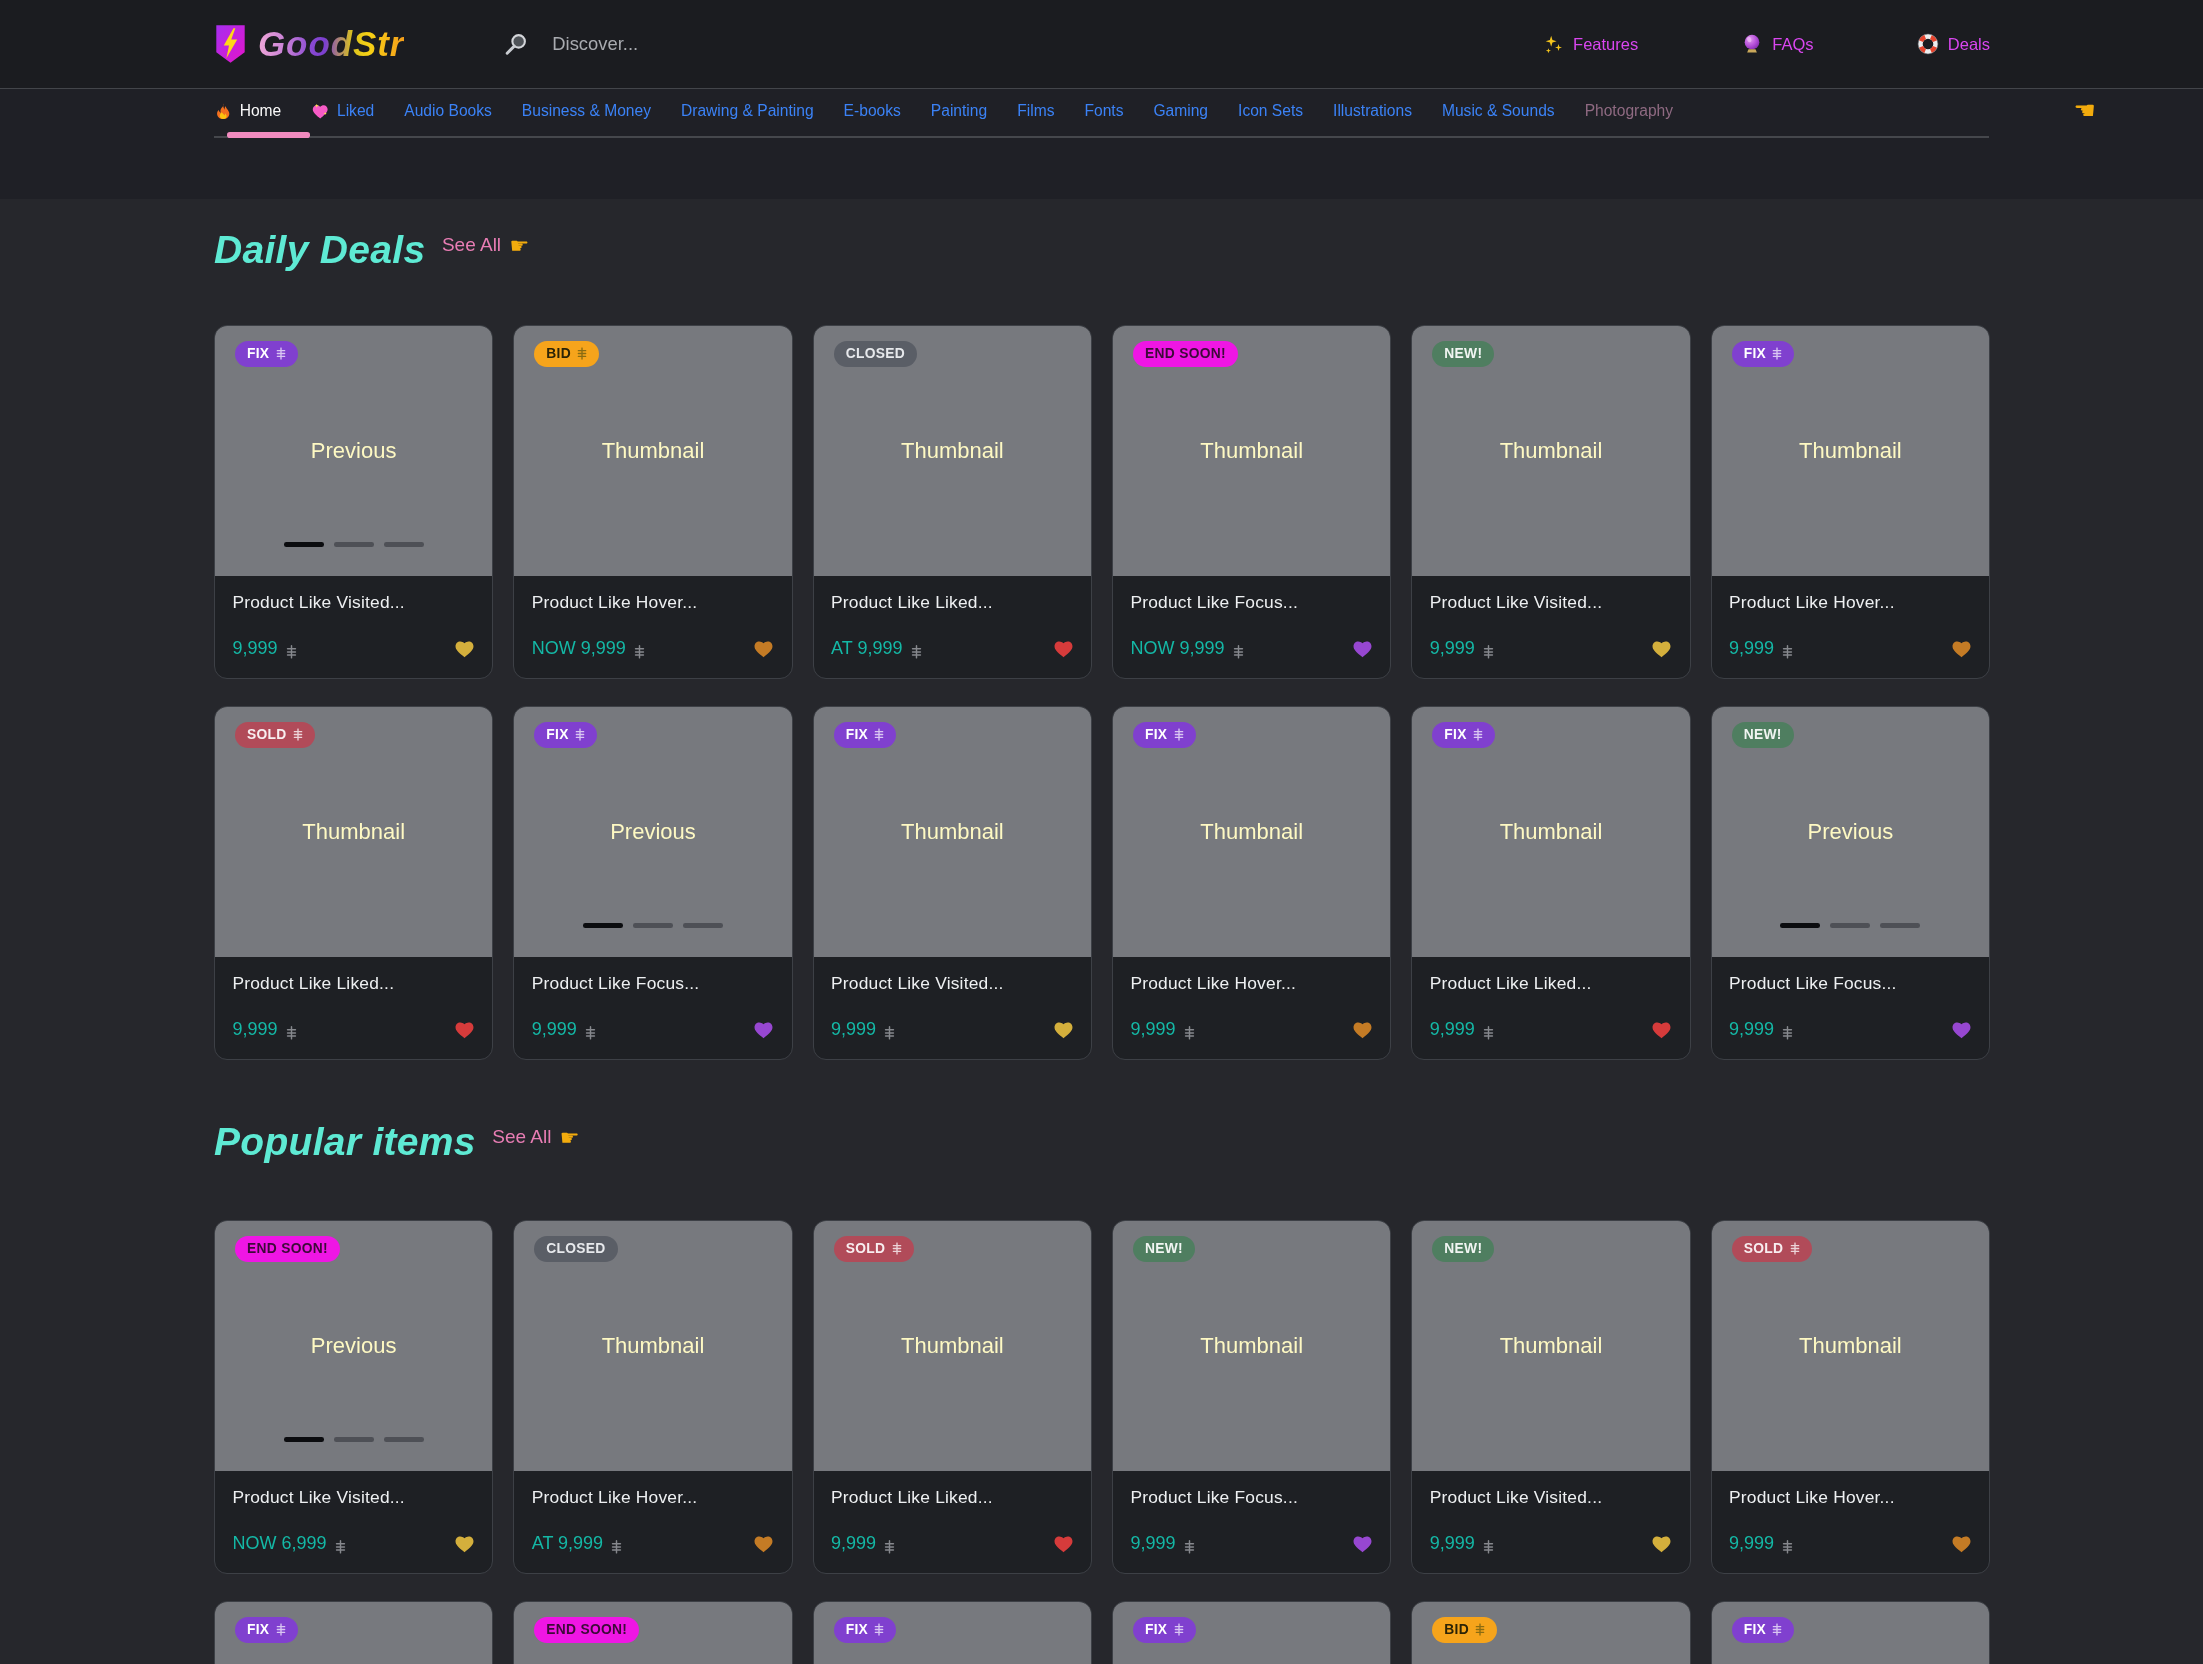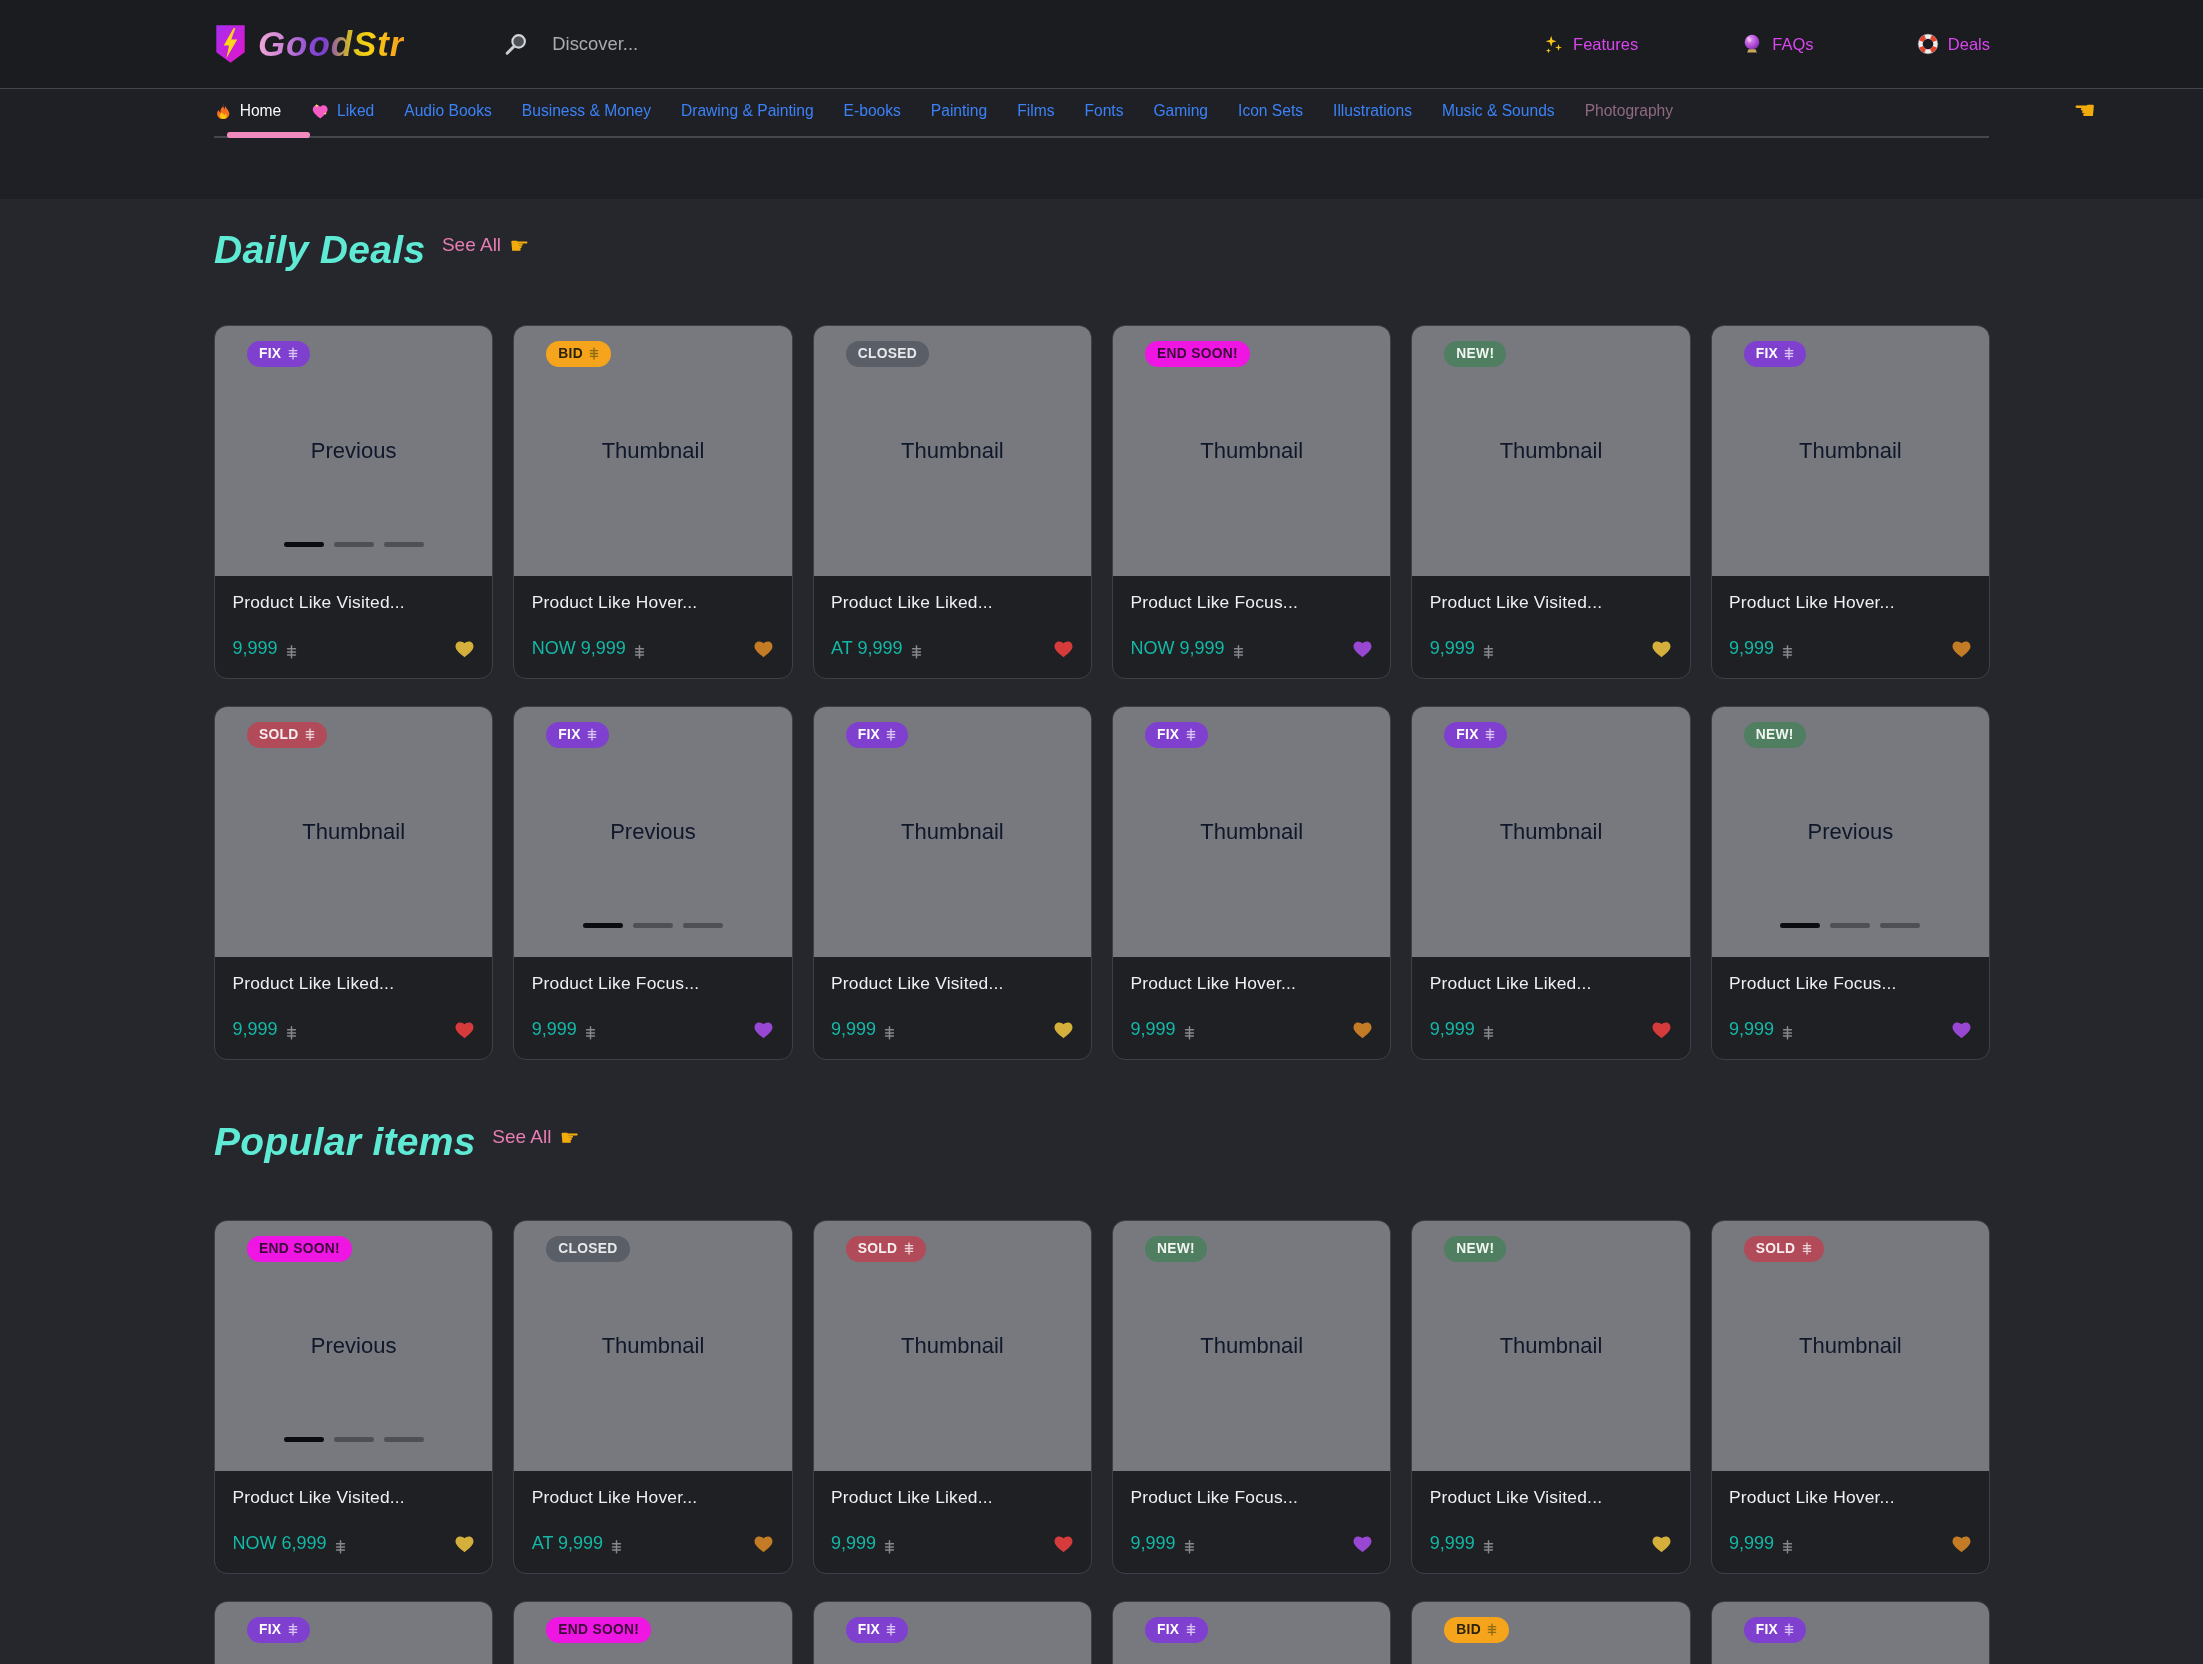--- a/index.html
+++ b/index.html
@@ -47,22 +47,22 @@
 
   .grid { margin-top:54px; display:grid; grid-template-columns:repeat(6,1fr);
           column-gap:20px; row-gap:27px; }
   .grid.popular { margin-top:57px; }
 
   
   .card { background:#1e2024; border:0.9px solid #3d4046; border-radius:13px; overflow:hidden;
           height:354px; cursor:pointer; }
   .thumb { position:relative; height:250px; background:#77797e; display:flex;
            align-items:center; justify-content:center; }
-  .thumb-label { font-size:22px; color:#0f172a; }
-  .badge { position:absolute; top:14.7px; left:32px; display:flex; align-items:center; gap:6.4px;
+  .thumb-label { font-size:22px; color:#fef9c3; }
+  .badge { position:absolute; top:14.7px; left:20px; display:flex; align-items:center; gap:6.4px;
            border-radius:917px; padding:5.5px 12px; font-size:13.8px; font-weight:bold; letter-spacing:0.3px; }
   .badge svg { width:10px; height:13px; }
   .dashes { position:absolute; bottom:29px; left:0; right:0; display:flex; justify-content:center; gap:10px; }
   .dash { width:40px; height:4.6px; border-radius:2.3px; background:#4e5056; }
   .dash.active { background:#0b0c0f; }
   .card-body { padding:15.6px 17.4px; }
   .title { font-size:17.4px; color:#eef0f2; letter-spacing:0.2px; }
   .meta { margin-top:25px; display:flex; align-items:center; justify-content:space-between; }
   .price { display:flex; align-items:flex-end; gap:8.3px; font-size:18px; color:#14b8a6; }
   .price svg { width:11px; height:13.8px; color:#86888d; }

